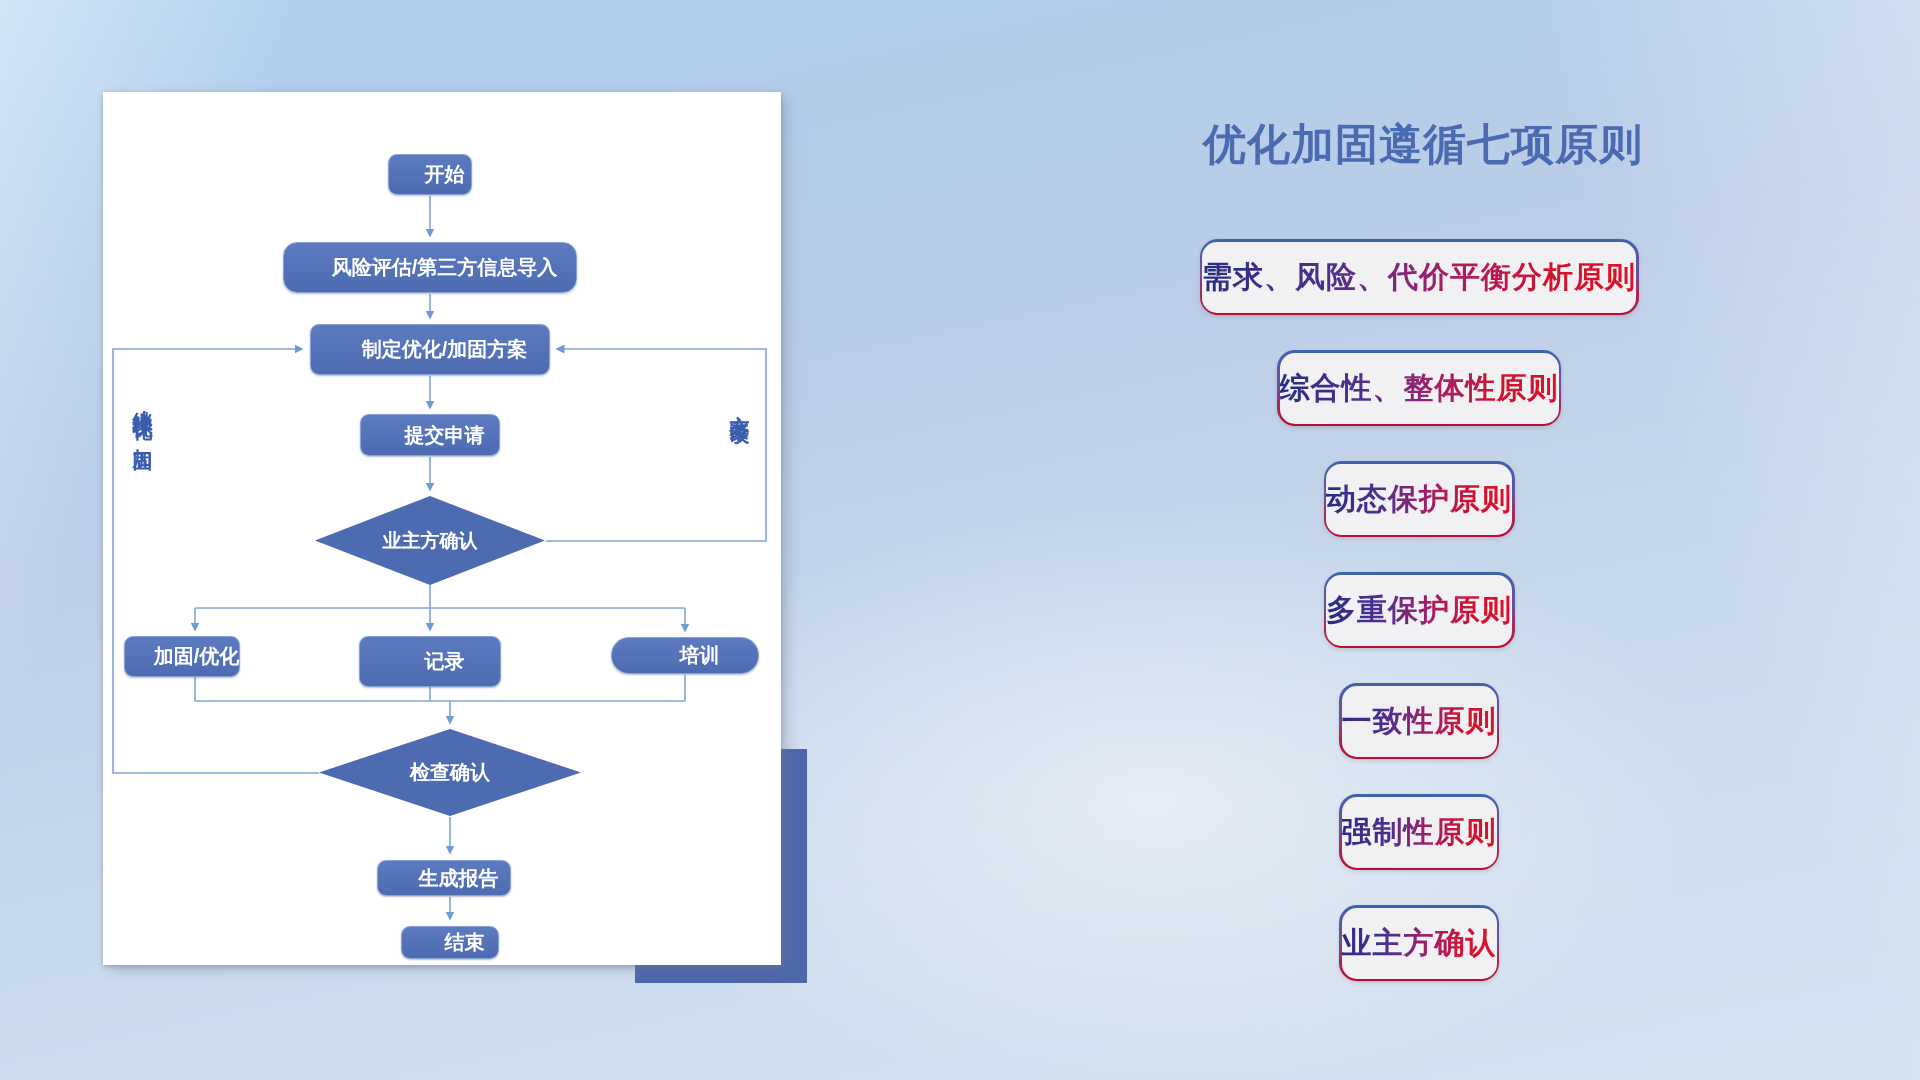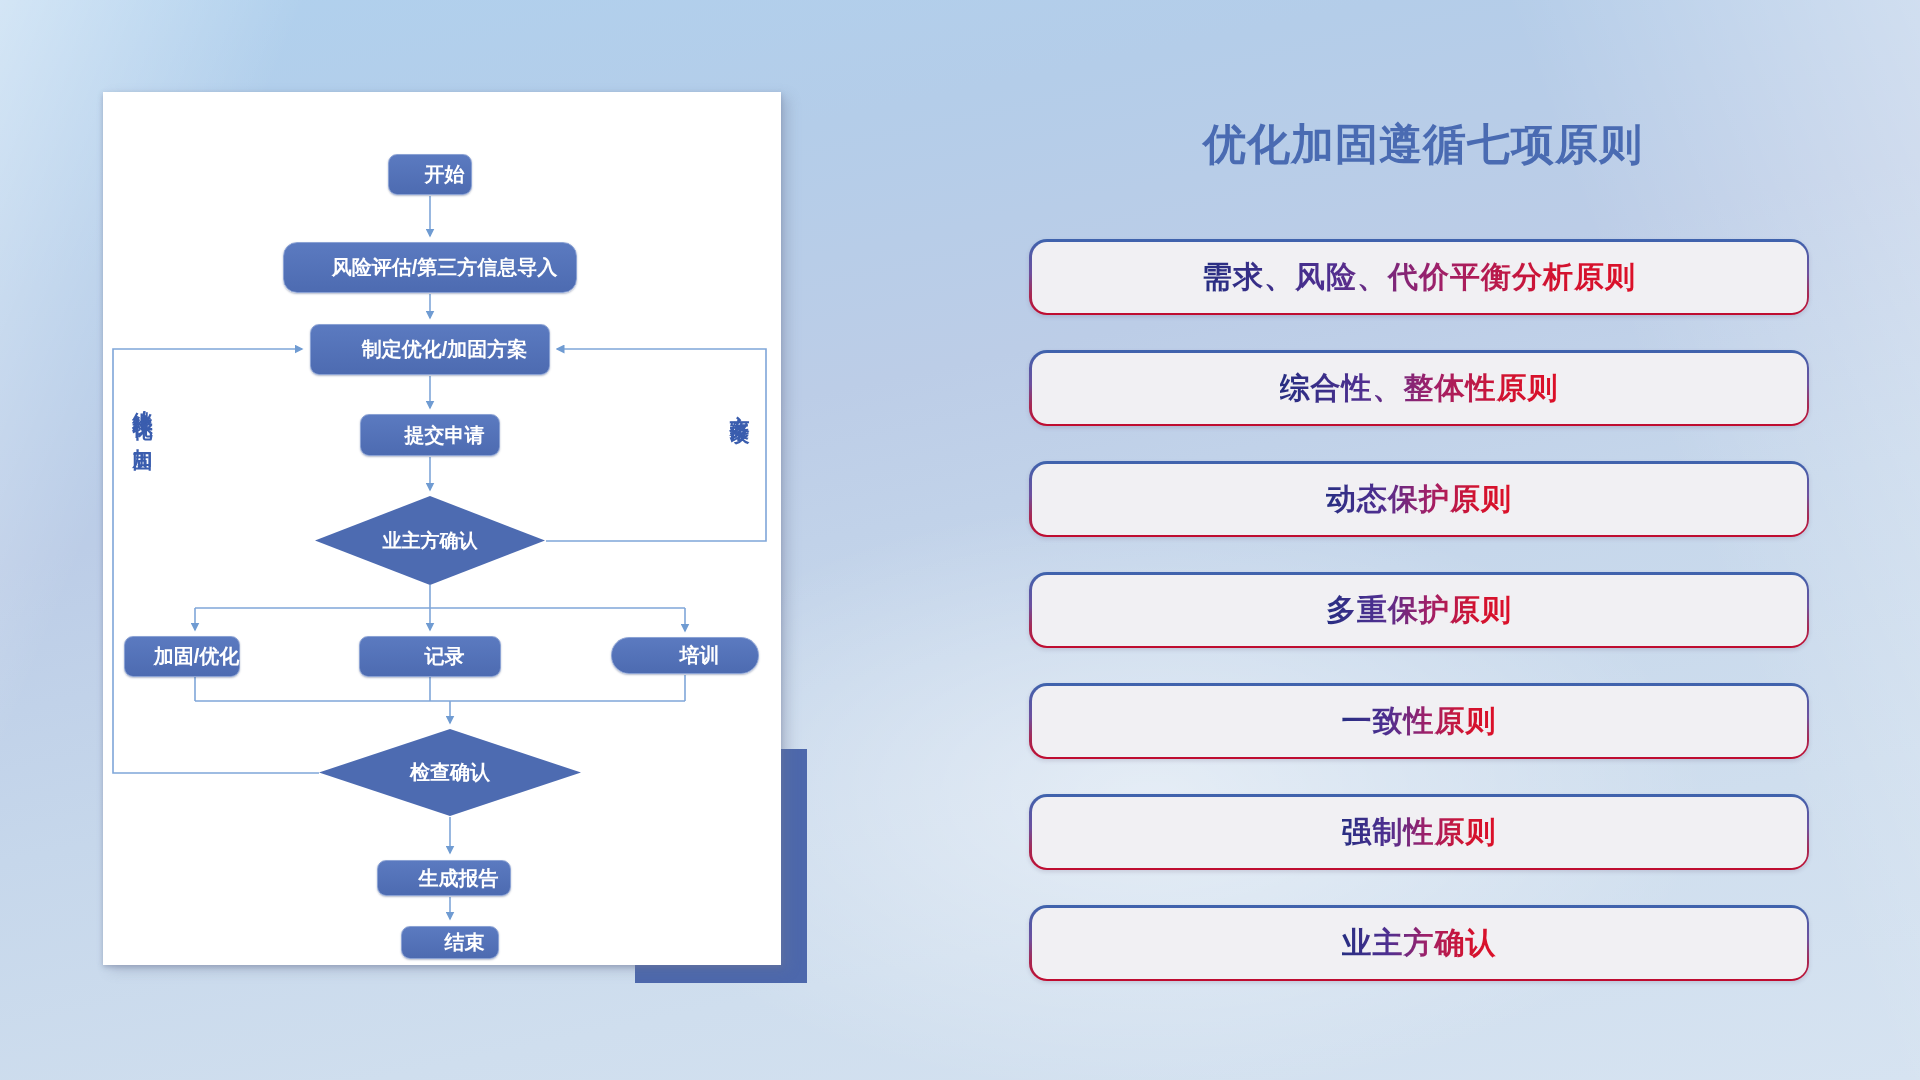--- a/index.html
+++ b/index.html
@@ -51,21 +51,21 @@
   }
 
   
   .panel-title{
     position:absolute;left:1029px;top:112px;width:780px;margin:4px;
     text-align:center;font-size:43px;font-weight:bold;letter-spacing:1px;
     color:var(--title_blue,#4a6bb2);
   }
   .principles{
     position:absolute;left:1029px;top:239px;width:780px;
-    display:flex;flex-direction:column;gap:35px;
+    display:flex;flex-direction:column;gap:35px;align-items:center;
   }
   .principle{
     height:76px;box-sizing:border-box;border-radius:18px;padding:2.5px;
     background:linear-gradient(180deg,var(--border_top_blue,#3e63ad) 0%, #6d4f9e 45%, #a62a55 72%, var(--border_bottom_red,#c00b2e) 100%);
     box-shadow:0 2px 4px rgba(90,70,110,.18);
   }
   .principle-inner{
     width:100%;height:100%;border-radius:15px;
     background:var(--principle_bg,#f1f0f3);
     display:flex;align-items:center;justify-content:center;
@@ -131,21 +131,21 @@
   <div class="node" style="left:283px;top:242px;width:294px;height:51px;border-radius:14px;">风险评估/第三方信息导入</div>
 
   <div class="node" style="left:310px;top:324px;width:240px;height:51px;">制定优化/加固方案</div>
 
   <div class="node" style="left:360px;top:414px;width:140px;height:42px;">提交申请</div>
 
   <div class="diamond" style="left:315px;top:496px;width:230px;height:89px;font-size:19px;">业主方确认</div>
 
   <div class="node" style="left:124px;top:636px;width:116px;height:41px;">加固/优化</div>
 
-  <div class="node" style="left:359px;top:636px;width:142px;height:41px;">记录</div>
+  <div class="node" style="left:359px;top:636px;width:142px;height:51px;">记录</div>
 
   <div class="node" style="left:611px;top:637px;width:148px;height:37px;border-radius:18px;">培训</div>
 
   <div class="diamond" style="left:319px;top:729px;width:262px;height:87px;">检查确认</div>
 
   <div class="node" style="left:377px;top:860px;width:134px;height:36px;">生成报告</div>
 
   <div class="node" style="left:401px;top:926px;width:98px;height:33px;">结束</div>
 
   <div class="v-label" style="left:133px;top:396px;">继续优化/加固</div>

